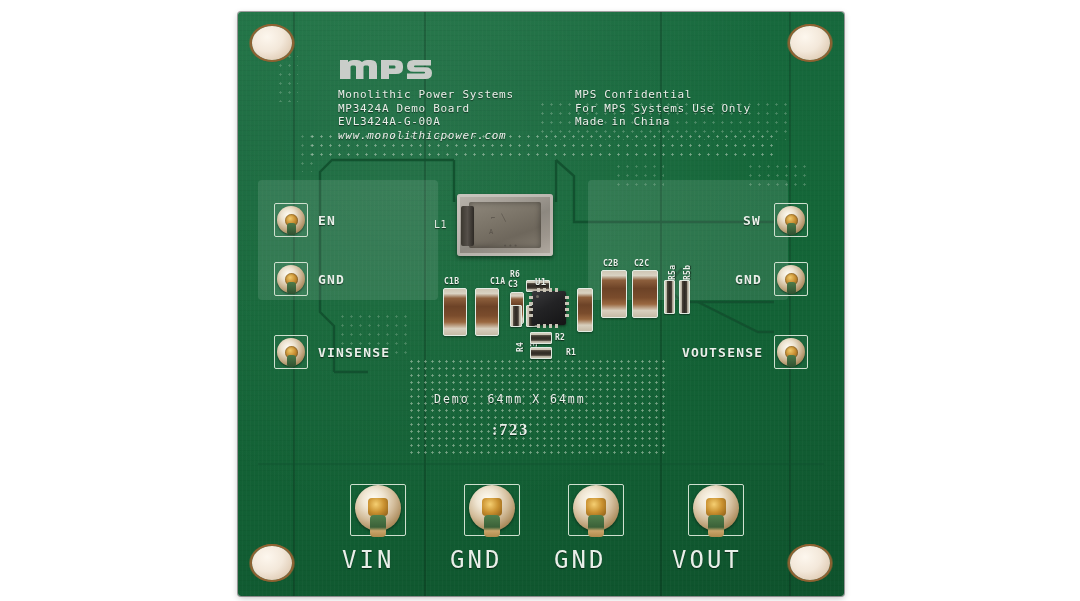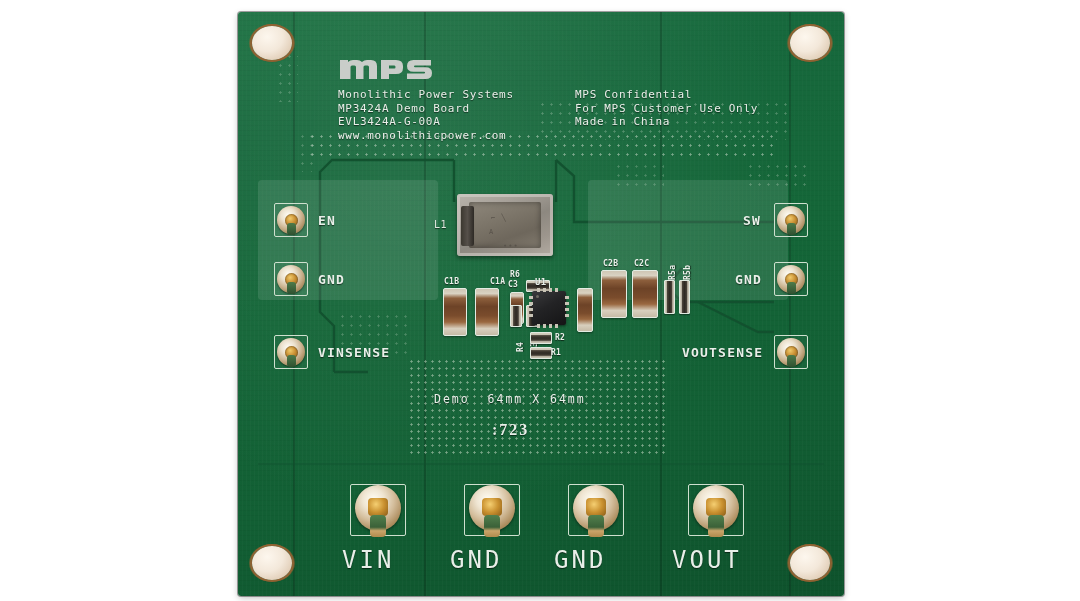--- a/index.html
+++ b/index.html
@@ -198,24 +198,24 @@
           <path d="M43 25 L43 6 L58 6 Q65 6 65 12 L65 14 Q65 20 58 20 L51 20 L51 25 Z M51 11.5 L51 14.5 L56.5 14.5 Q57.5 14.5 57.5 13 Q57.5 11.5 56.5 11.5 Z"></path>
 
           <path d="M69 25 L69 19.5 L86 19.5 Q87 19.5 87 18.6 Q87 17.8 86 17.8 L75.5 17.8 Q69 17.8 69 12 Q69 6 75.5 6 L93 6 L93 11.5 L77 11.5 Q76 11.5 76 12.4 Q76 13.2 77 13.2 L87.5 13.2 Q94 13.2 94 19 Q94 25 87.5 25 Z"></path>
         </g>
       </svg>
     </div>
 
     <div class="silk hdr" style="left:100px;top:76px;">Monolithic Power Systems</div>
     <div class="silk hdr" style="left:100px;top:89.5px;">MP3424A Demo Board</div>
     <div class="silk hdr" style="left:100px;top:103px;">EVL3424A-G-00A</div>
-    <div class="silk hdr" style="left:100px;top:116.5px;">www.monolithicpower.com</div>
+    <div class="silk hdr" style="left:100px;top:116.5px;font-style:italic;">www.monolithicpower.com</div>
 
     <div class="silk hdr" style="left:337px;top:76px;">MPS Confidential</div>
-    <div class="silk hdr" style="left:337px;top:89.5px;">For MPS Customer Use Only</div>
+    <div class="silk hdr" style="left:337px;top:89.5px;">For MPS Systems Use Only</div>
     <div class="silk hdr" style="left:337px;top:103px;">Made in China</div>
 
     <div class="tpad" style="left:36px;top:191px;">
         <span class="tpin"></span>
       </div>
     <div class="silk tp" style="left:80px;top:201px;">EN</div>
 
     <div class="tpad" style="left:36px;top:250px;">
         <span class="tpin"></span>
       </div>
@@ -285,21 +285,21 @@
       <div class="padrow" style="left:5px;top:33px;width:2.6px;height:4px;"></div>
       <div class="padrow" style="left:11px;top:33px;width:2.6px;height:4px;"></div>
       <div class="padrow" style="left:17px;top:33px;width:2.6px;height:4px;"></div>
       <div class="padrow" style="left:23px;top:33px;width:2.6px;height:4px;"></div>
     </div>
     <div class="silk ref" style="left:297px;top:265px;font-size:9px;">U1</div>
 
     <div class="res" style="left:292px;top:320px;width:22px;height:12px;"></div>
     <div class="silk ref" style="left:317px;top:321px;">R2</div>
     <div class="res" style="left:292px;top:335px;width:22px;height:12px;"></div>
-    <div class="silk ref" style="left:313px;top:336px;">R1</div>
+    <div class="silk ref" style="left:328px;top:336px;">R1</div>
 
     <div class="silk ref" style="left:340px;top:278px;">C2A</div>
     <div class="cap" style="left:339px;top:276px;width:16px;height:44px;"></div>
 
     <div class="silk ref" style="left:365px;top:247px;">C2B</div>
     <div class="cap" style="left:363px;top:258px;width:26px;height:48px;"></div>
 
     <div class="silk ref" style="left:396px;top:247px;">C2C</div>
     <div class="cap" style="left:394px;top:258px;width:26px;height:48px;"></div>
 

